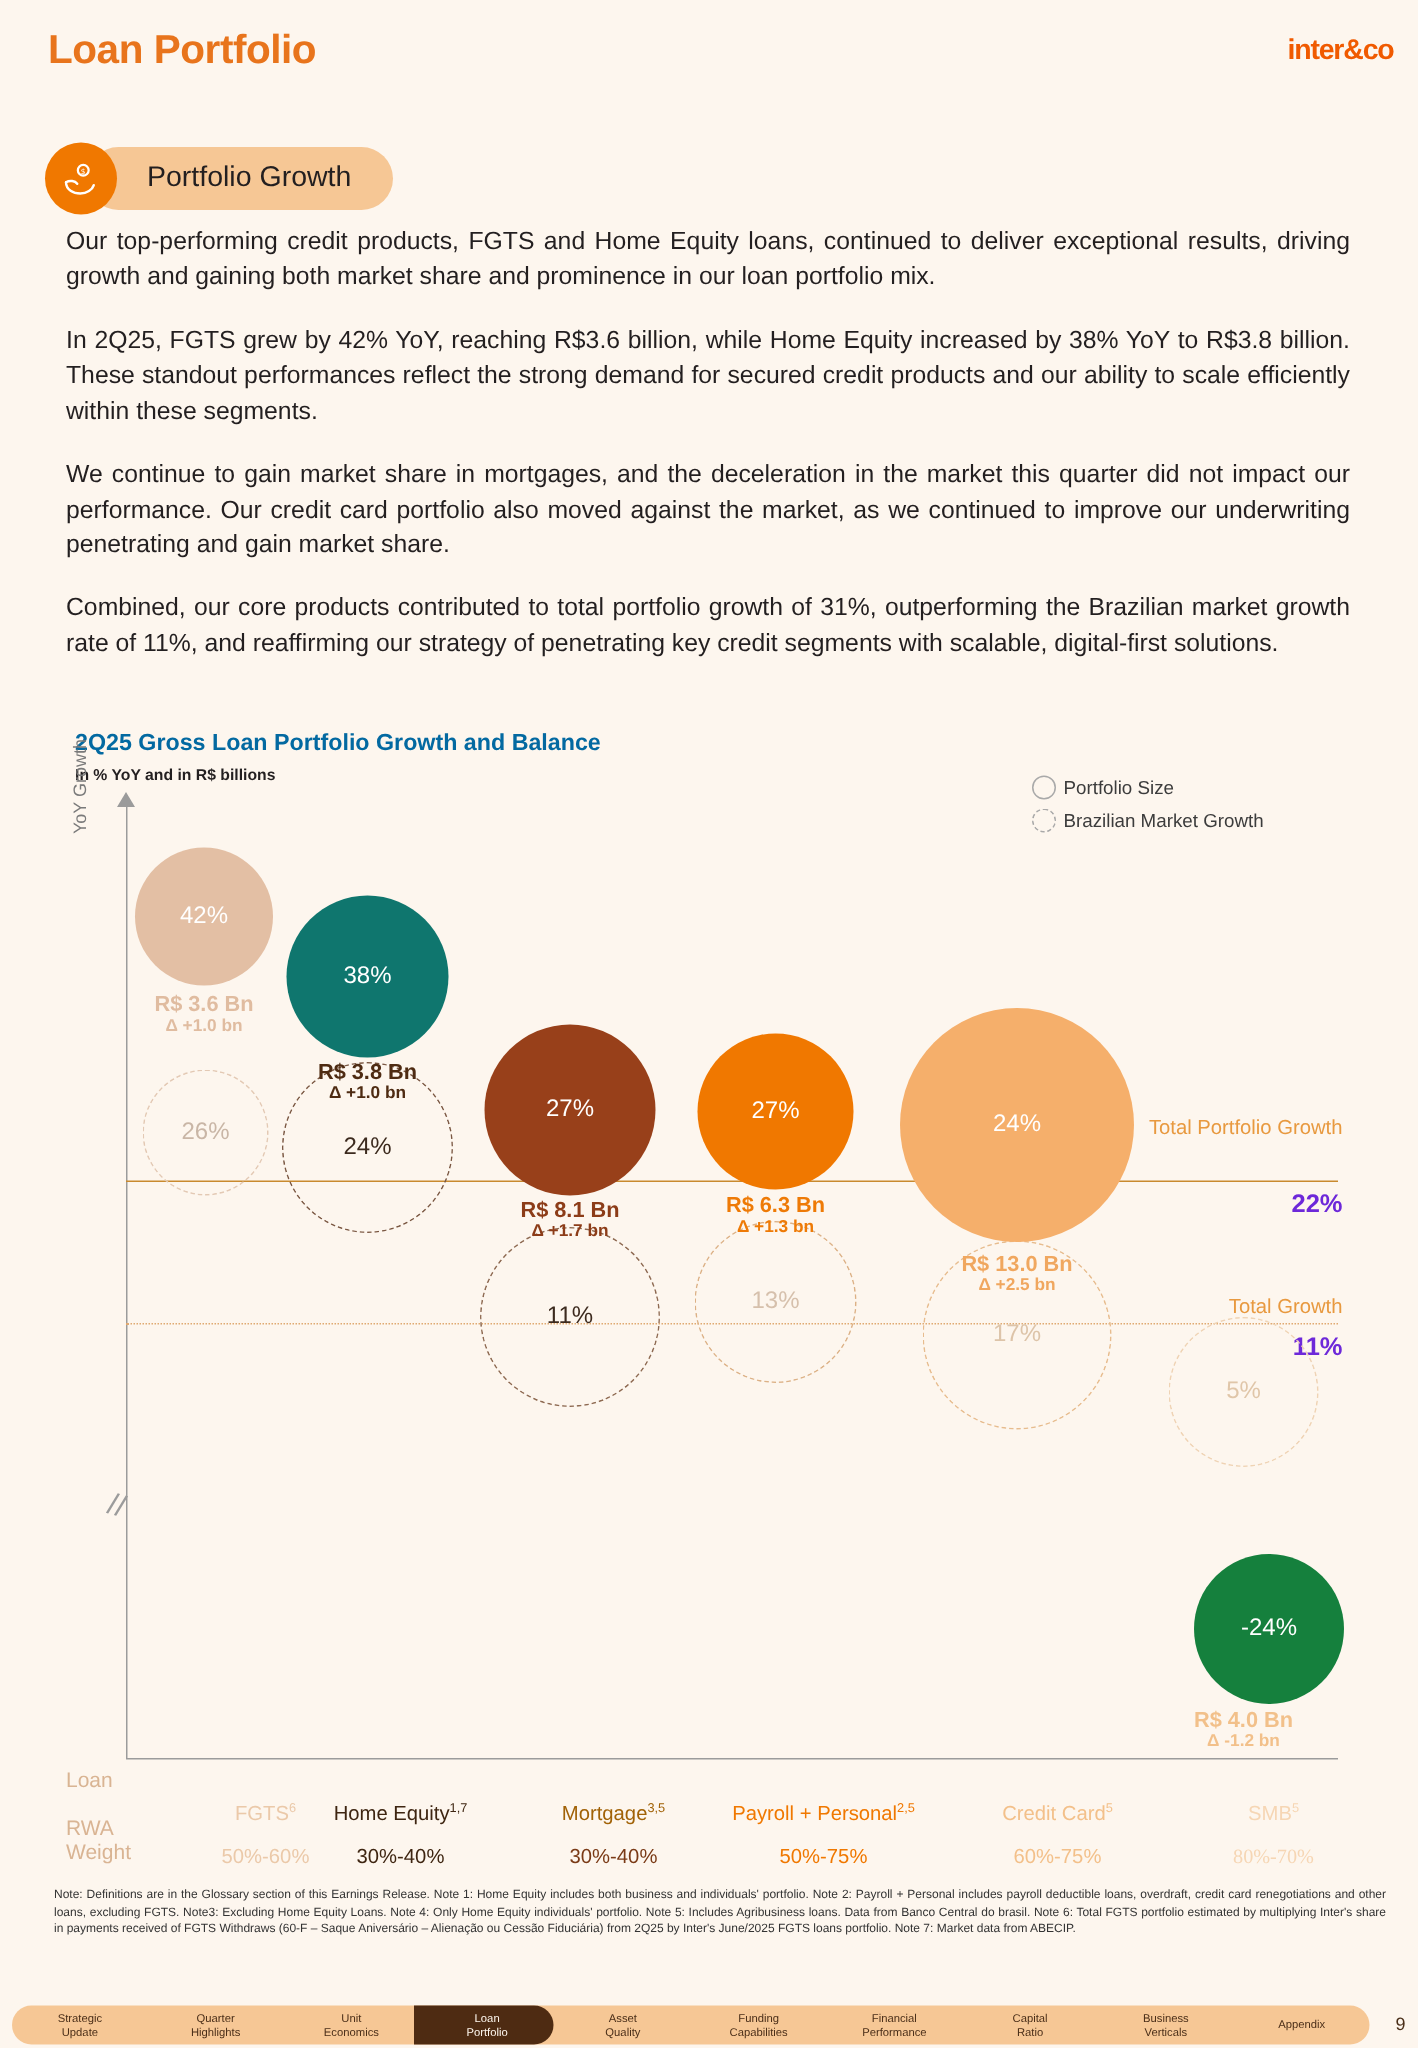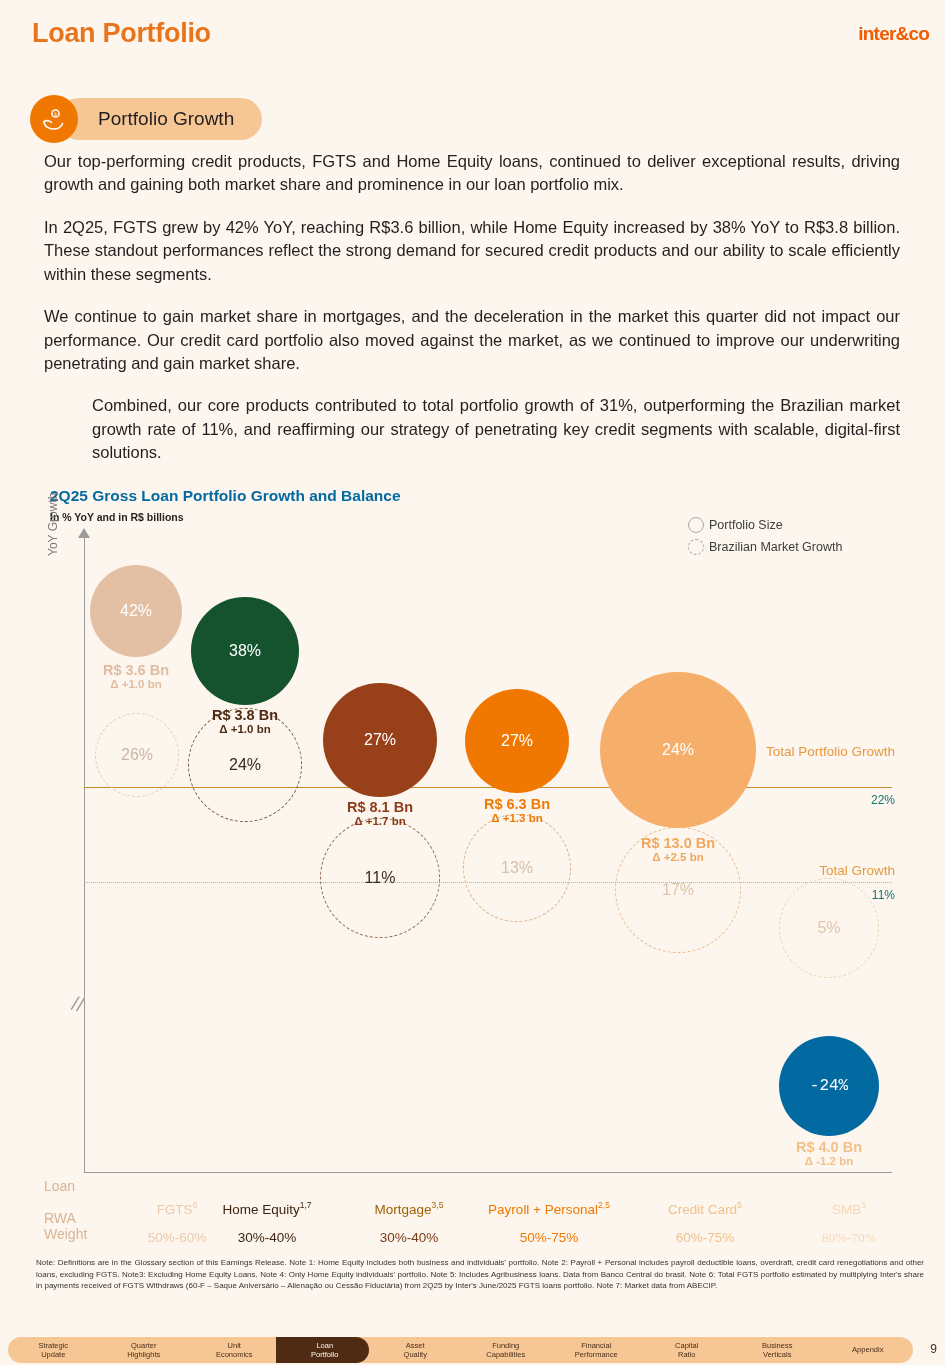--- a/index.html
+++ b/index.html
@@ -42,21 +42,21 @@
     font-size: 19px; color: #231F20;
   }
 
   
   .body-copy {
     position: absolute; left: 44px; top: 150px; width: 856px;
     font-size: 16.5px; line-height: 1.42; color: #231F20;
     text-align: justify;
   }
   .body-copy p { margin-bottom: 19px; }
-  .body-copy p:last-child { margin-bottom: 0; margin-left: 48px; }
+  .body-copy p:last-child { margin-bottom: 0; }
 
   
   .chart-title {
     position: absolute; left: 50px; top: 487px;
     font-size: 15.5px; font-weight: bold; color: #0369a1;
   }
   .chart-subtitle {
     position: absolute; left: 50px; top: 511px;
     font-size: 10.5px; font-weight: bold; color: #231F20;
   }
@@ -112,21 +112,21 @@
   .ref-line-market {
     position: absolute; left: 84px; width: 808px; height: 0;
     border-top: 1.6px dotted #E0A971;
   }
   .ref-caption {
     position: absolute; text-align: right; white-space: nowrap;
     color: #E8993F; font-size: 13.5px; line-height: 1.15;
   }
   .ref-value {
     position: absolute; text-align: right; white-space: nowrap;
-    color: #0f766e; font-size: 12px; font-weight: normal;
+    color: #6d28d9; font-size: 17px; font-weight: bold;
   }
 
   .axis-v {
     position: absolute; left: 84px; top: 537px;
     width: 0; height: 635px; border-left: 1.4px solid #9B9B9B;
   }
   .axis-arrow {
     position: absolute; left: 78px; top: 528px;
     width: 0; height: 0;
     border-left: 6px solid transparent; border-right: 6px solid transparent;
@@ -242,25 +242,25 @@
   <div class="ref-value" style="left:760px; top:888px; width:135px;">11%</div>
 
   <div class="bubble ghost" style="left:95px;  top:713px; width:84px;  height:84px;  border-color:#E3C9B4;">26%</div>
   <div class="bubble ghost" style="left:188px; top:708px; width:114px; height:114px; border-color:#7A5742; color:#3C2A1E;">24%</div>
   <div class="bubble ghost" style="left:320px; top:818px; width:120px; height:120px; border-color:#8E6A52; color:#3C2A1E;">11%</div>
   <div class="bubble ghost" style="left:463px; top:814px; width:108px; height:108px; border-color:#DCB186; color:#D6C0AC;">13%</div>
   <div class="bubble ghost" style="left:615px; top:827px; width:126px; height:126px; border-color:#E7BC8E; color:#DDC4A9;">17%</div>
   <div class="bubble ghost" style="left:779px; top:878px; width:100px; height:100px; border-color:#EFD3B4; color:#E0C6A9;">5%</div>
 
   <div class="bubble" style="left:90px;  top:565px; width:92px;  height:92px;  background:#E3BFA4;">42%</div>
-  <div class="bubble" style="left:191px; top:597px; width:108px; height:108px; background:#14532d;">38%</div>
+  <div class="bubble" style="left:191px; top:597px; width:108px; height:108px; background:#0f766e;">38%</div>
   <div class="bubble" style="left:323px; top:683px; width:114px; height:114px; background:#98401A;">27%</div>
   <div class="bubble" style="left:465px; top:689px; width:104px; height:104px; background:#F07800;">27%</div>
   <div class="bubble" style="left:600px; top:672px; width:156px; height:156px; background:#F5AF6B;">24%</div>
-  <div class="bubble" style="left:779px; top:1036px; width:100px; height:100px; background:#0369a1;font-family:Liberation Mono, monospace;">-24%</div>
+  <div class="bubble" style="left:796px; top:1036px; width:100px; height:100px; background:#15803d;">-24%</div>
 
   <div class="bub-label" style="left:66px; top:662px; width:140px; color:#E0BCA0;">
     <span class="bn">R$ 3.6 Bn</span>
     <span class="dl">Δ +1.0 bn</span>
   </div>
   <div class="bub-label" style="left:175px; top:707px; width:140px; color:#4E2B12;">
     <span class="bn">R$ 3.8 Bn</span>
     <span class="dl">Δ +1.0 bn</span>
   </div>
   <div class="bub-label" style="left:310px; top:799px; width:140px; color:#8C3C18;">

